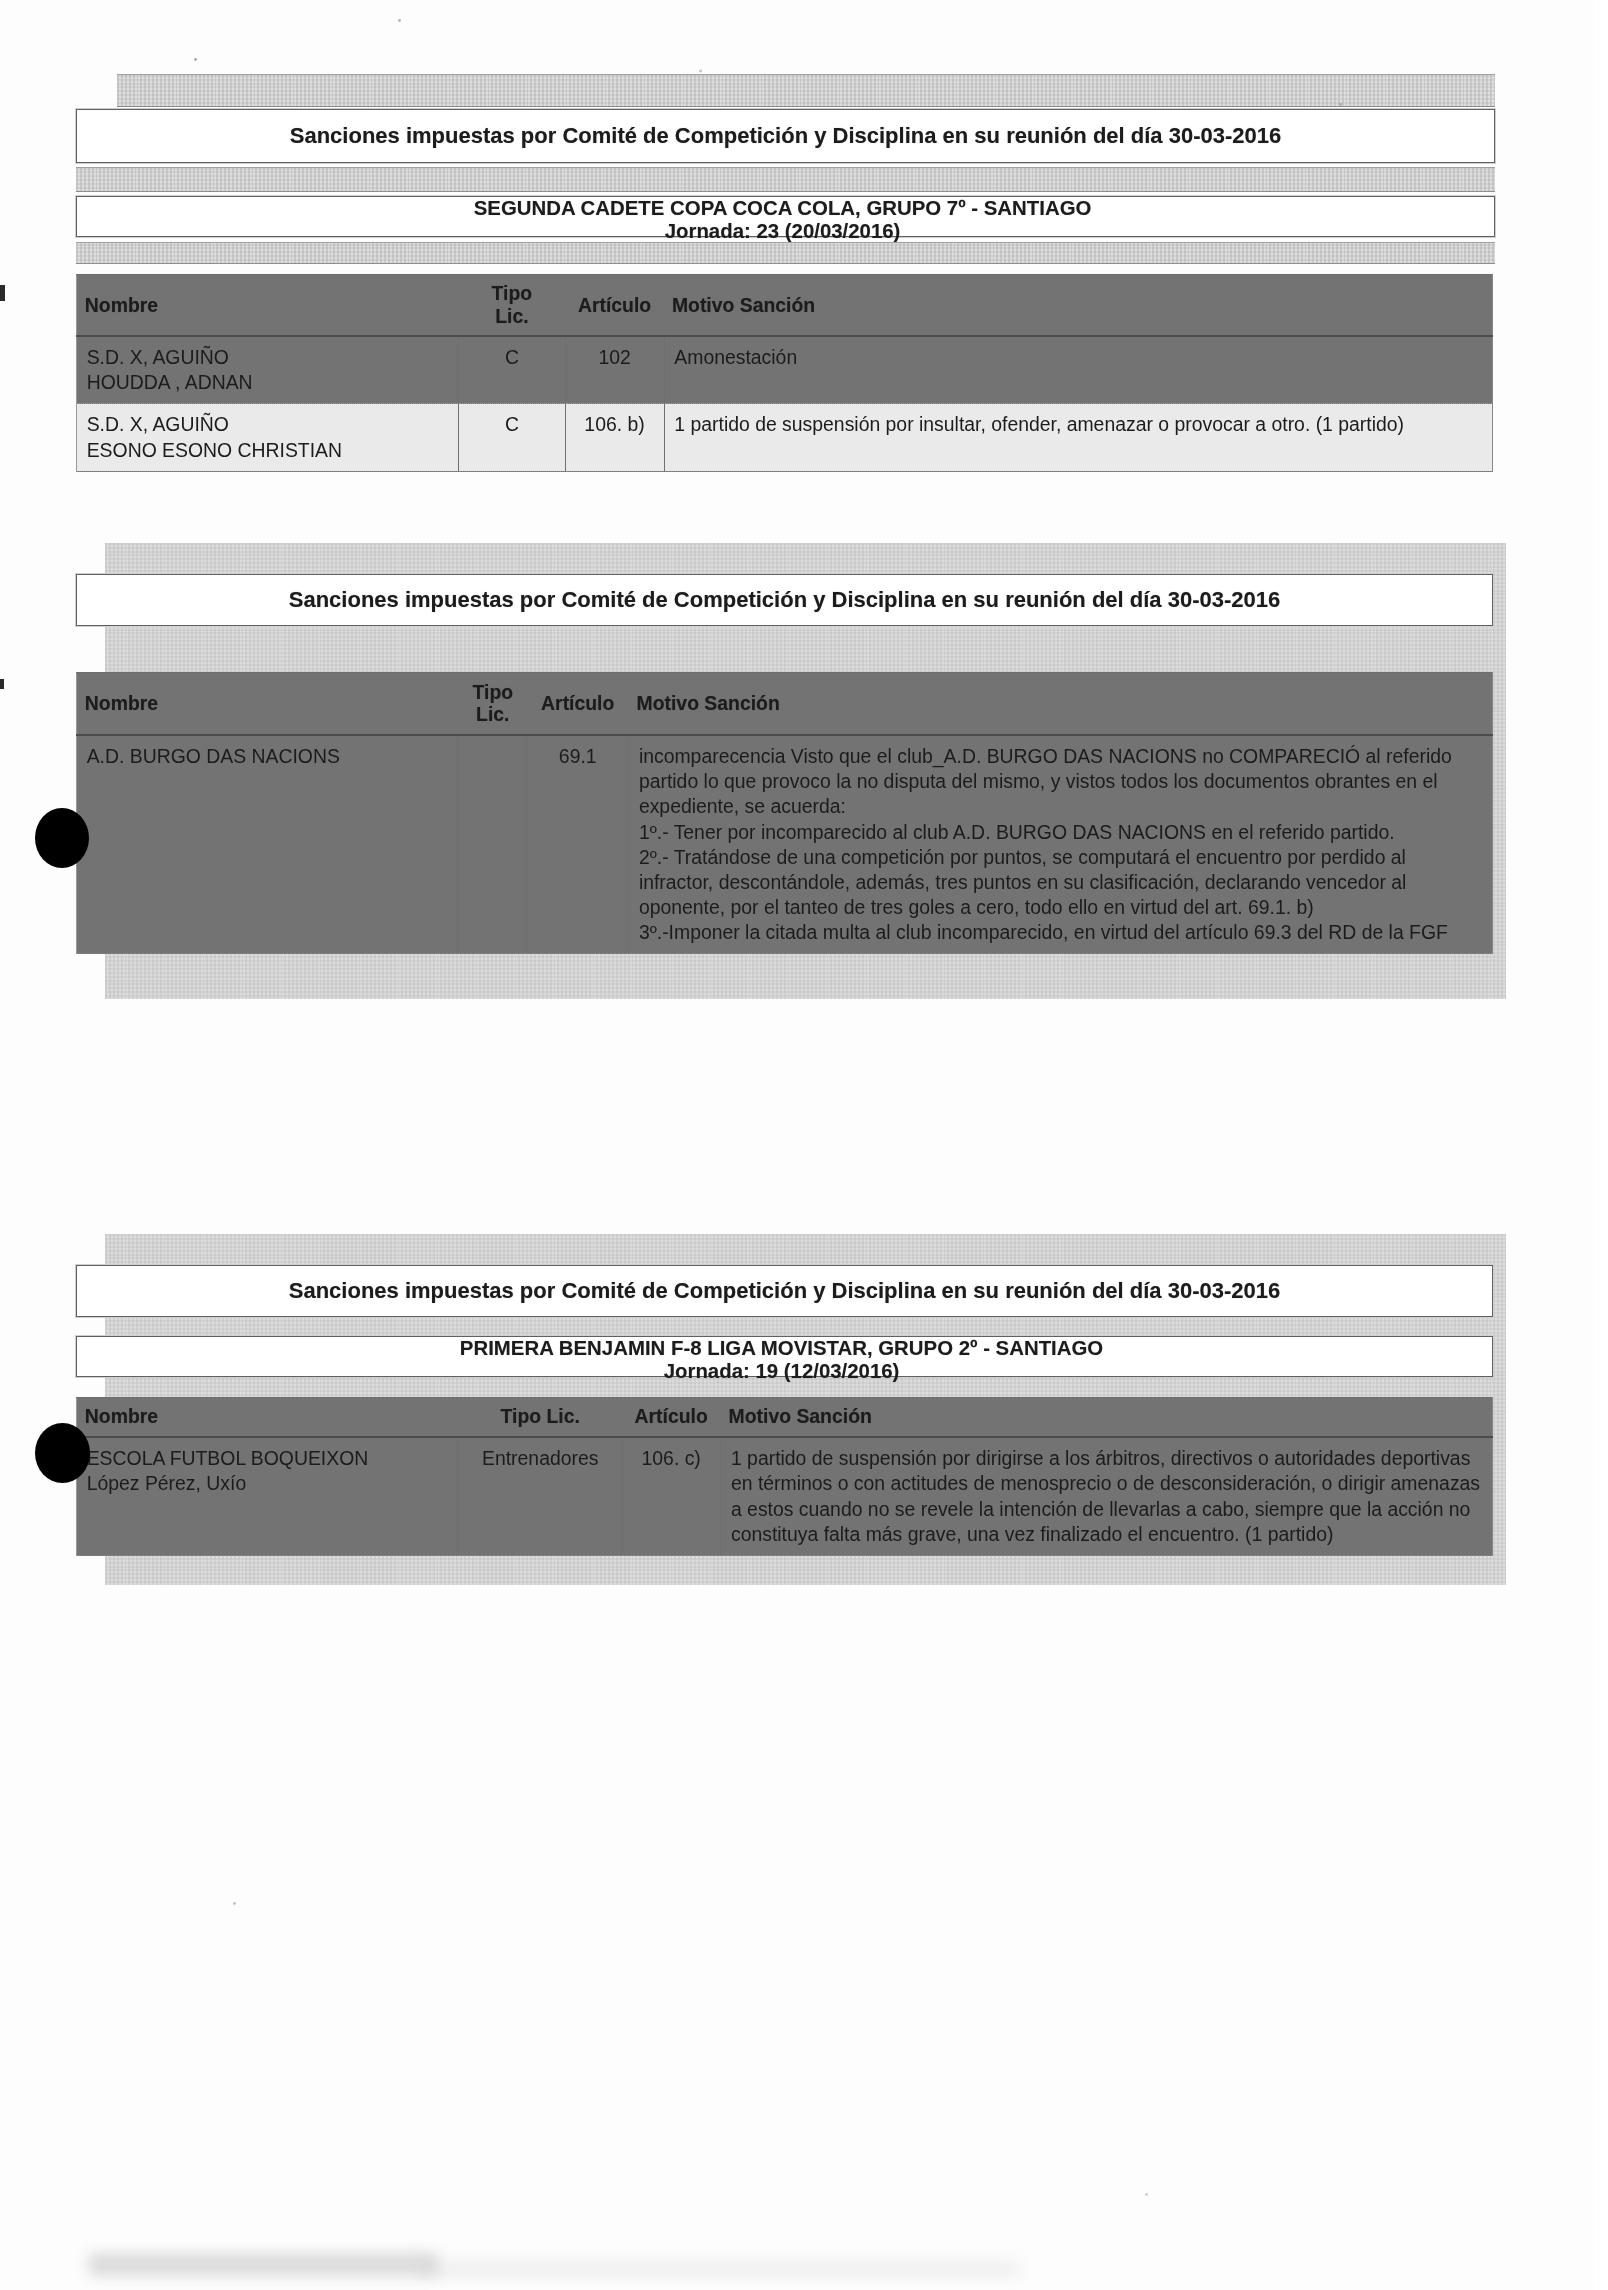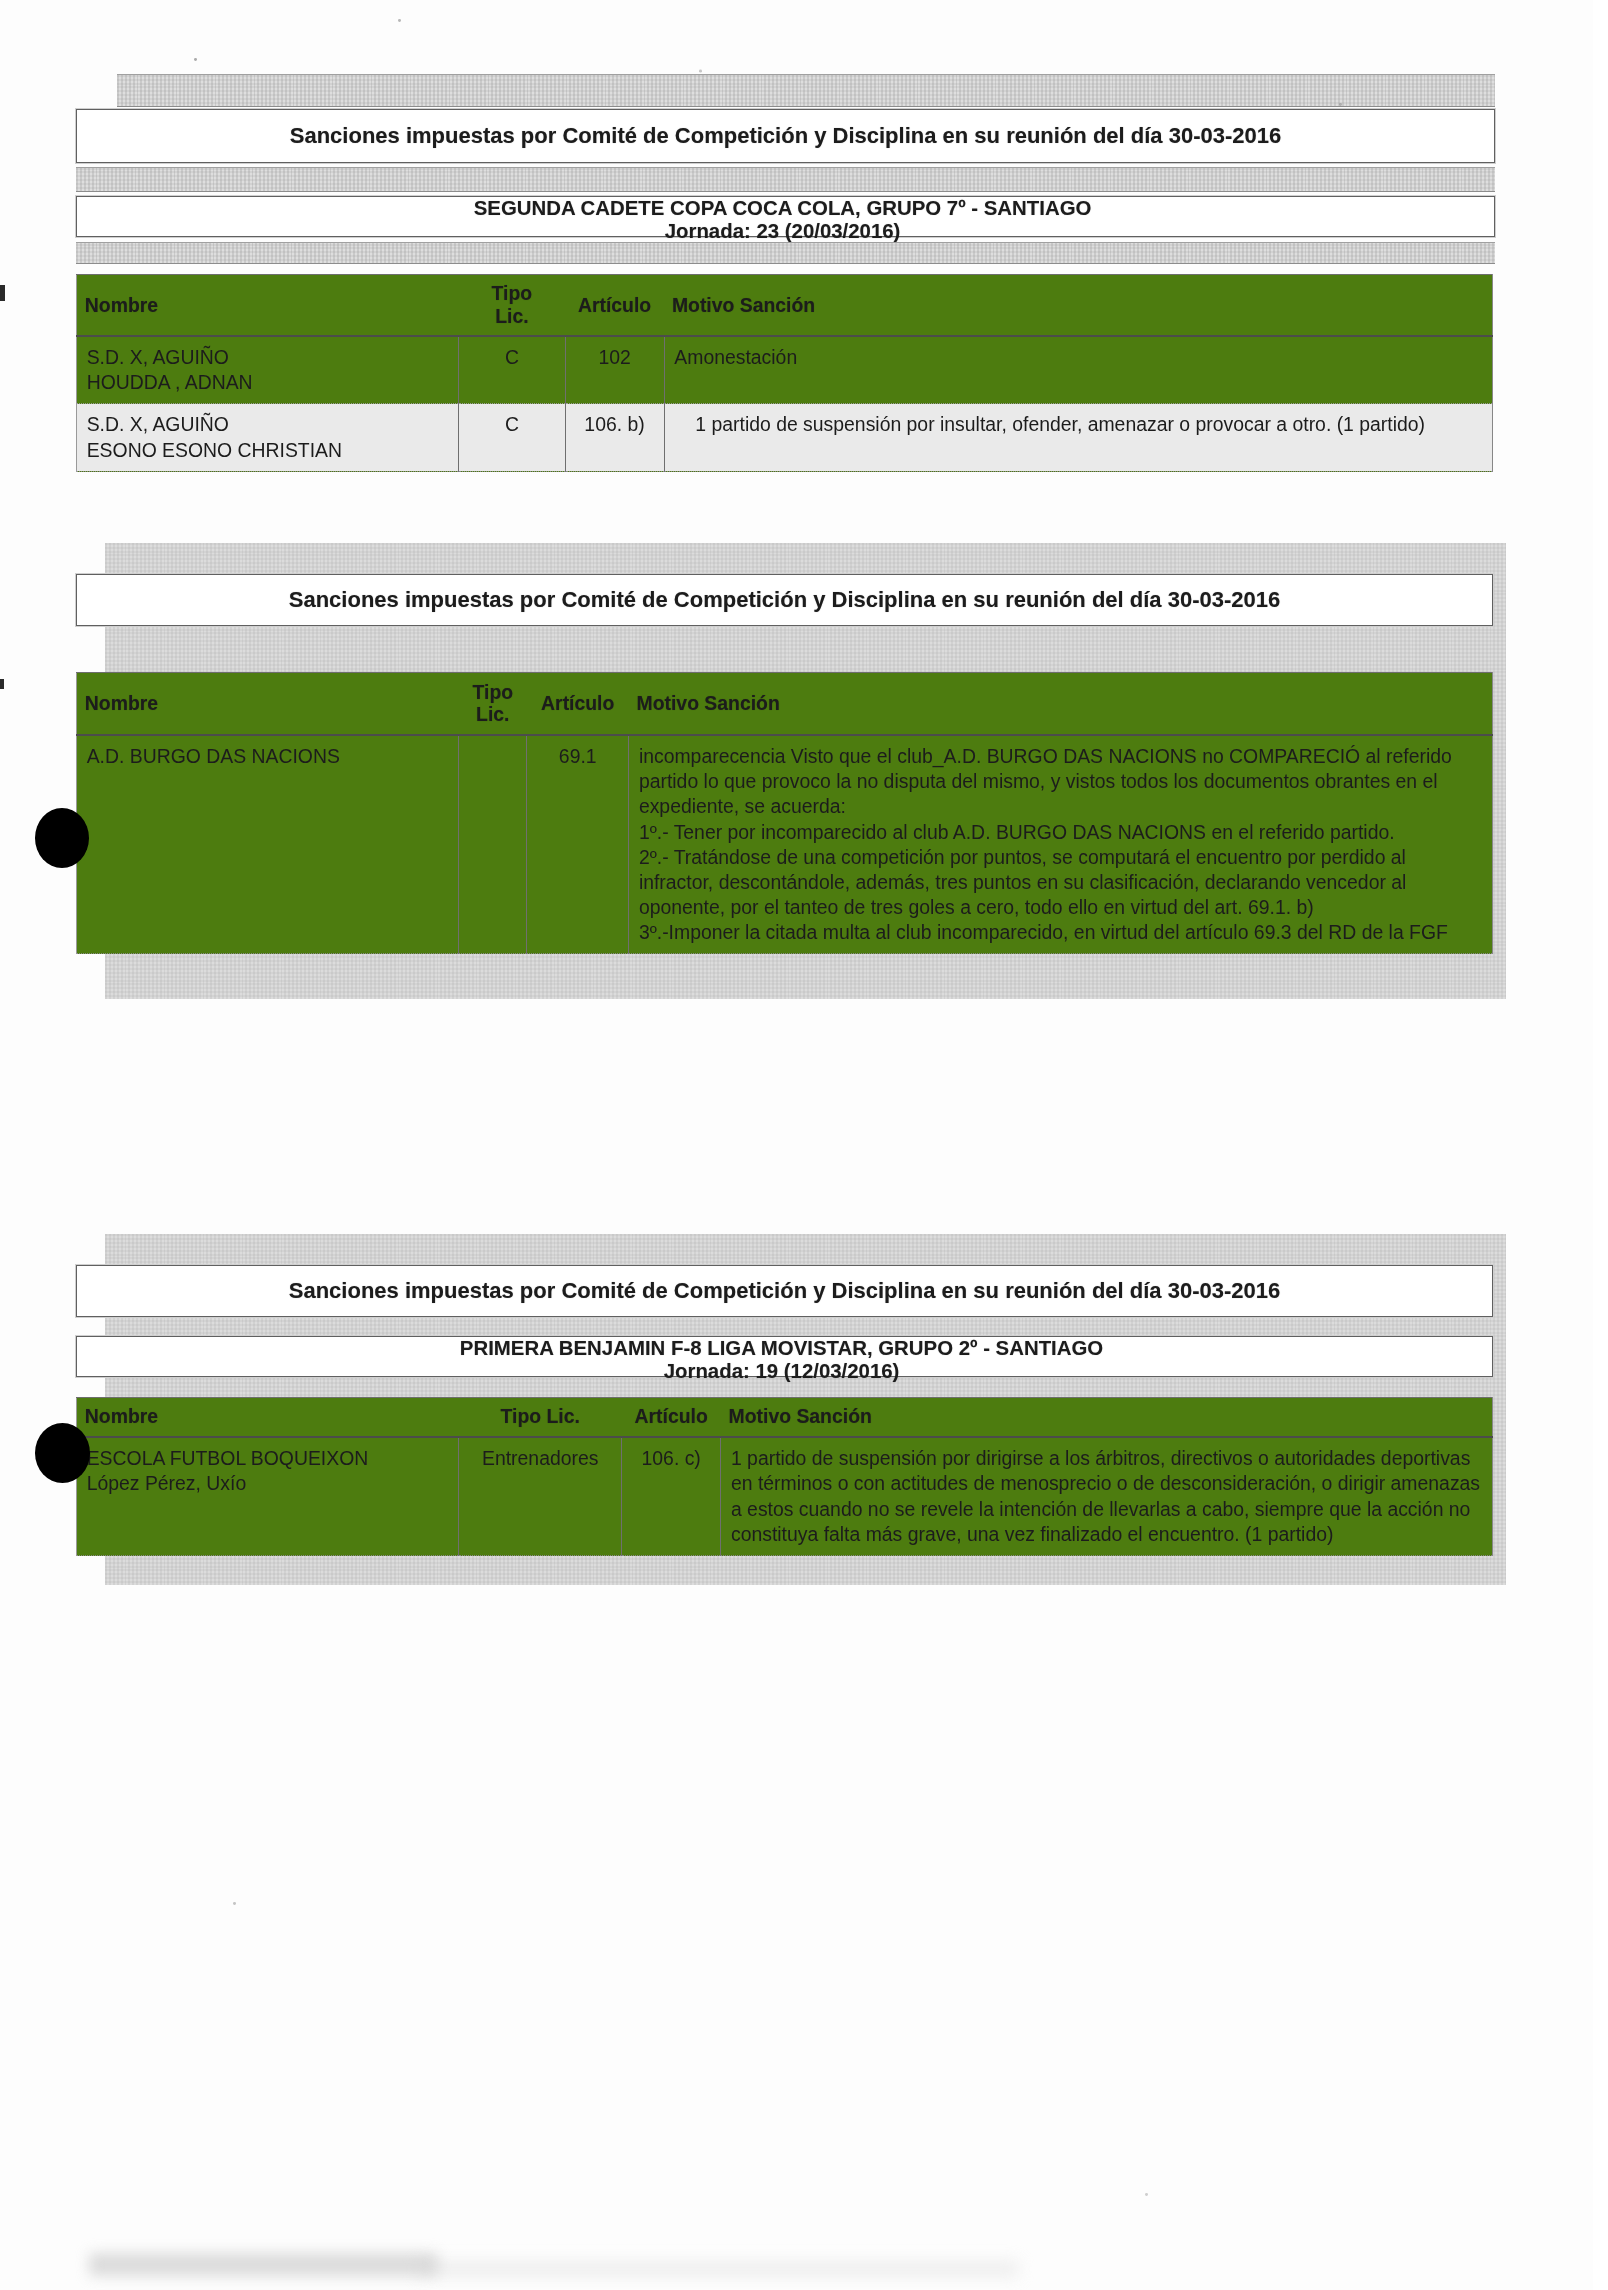--- a/index.html
+++ b/index.html
@@ -59,21 +59,21 @@
     font-size:20.4px; font-weight:bold;
     padding:0 17.5px 0 11.6px; box-sizing:border-box;
     text-shadow:0 0 1px rgba(0,0,0,.3);
     flex-direction:column;
   }
   .gap4 { height:3.9px; } .gap6 { height:5.8px; } .gap10 { height:9.7px; }
   .gap20 { height:19.4px; } .gap22 { height:21.3px; } .gap26 { height:25px; }
 
   table.sanctions {
     border-collapse:collapse; table-layout:fixed;
-    width:1417px; background:#4d7c0f;
+    width:1417px; background:#737373;
     border-top:1.9px solid #6e6e6e;
     border-left:1px solid #9a9a9a;
     border-right:1px solid #878787;
     border-bottom:1.9px dotted #8a8a8a;
     font-size:19.4px;
   }
   table.sanctions thead th {
     font-weight:bold; font-size:19.4px;
     border-bottom:2.9px solid #4c4c4c;
     padding:7.8px 7.8px; vertical-align:middle;
@@ -161,21 +161,21 @@
             </td>
         </tr>
         <tr class="shaded">
           <td class="c-nombre">
             <div>S.D. X, AGUIÑO</div>
             <div>ESONO ESONO CHRISTIAN</div>
           </td>
           <td class="c-tipo">C</td>
           <td class="c-articulo">106. b)</td>
           <td>
-              <div class="sanction-reason" style="max-width:747px;margin-left:21px;">1 partido de suspensión por insultar, ofender, amenazar o provocar a otro. (1 partido)</div>
+              <div class="sanction-reason" style="max-width:747px;">1 partido de suspensión por insultar, ofender, amenazar o provocar a otro. (1 partido)</div>
             </td>
         </tr>
       </tbody>
     </table>
   </div>
 
   <div class="section" id="sec2">
     <div class="title-box">
       <span>Sanciones impuestas por Comité de Competición y Disciplina en su reunión del día 30-03-2016</span>
     </div>

